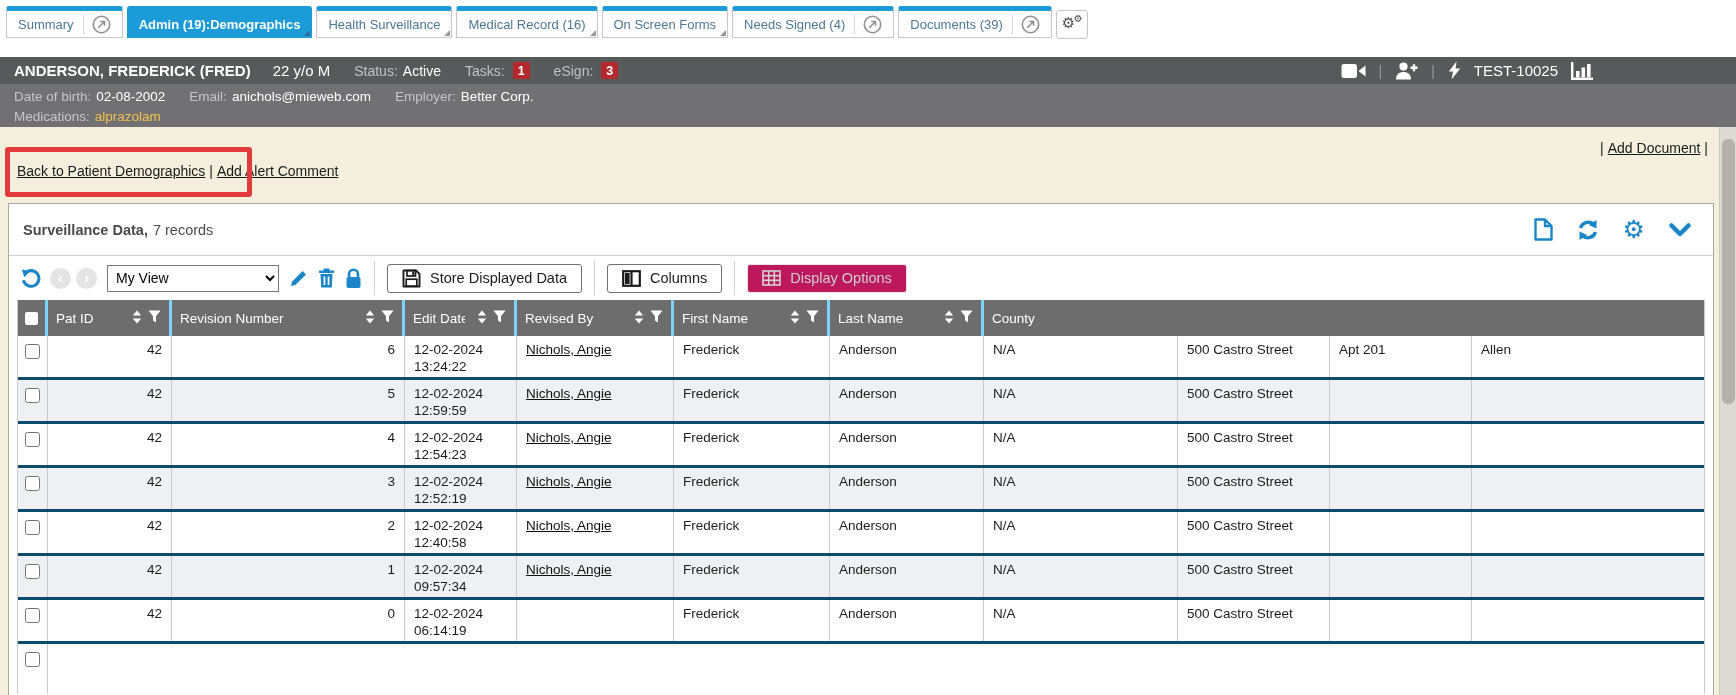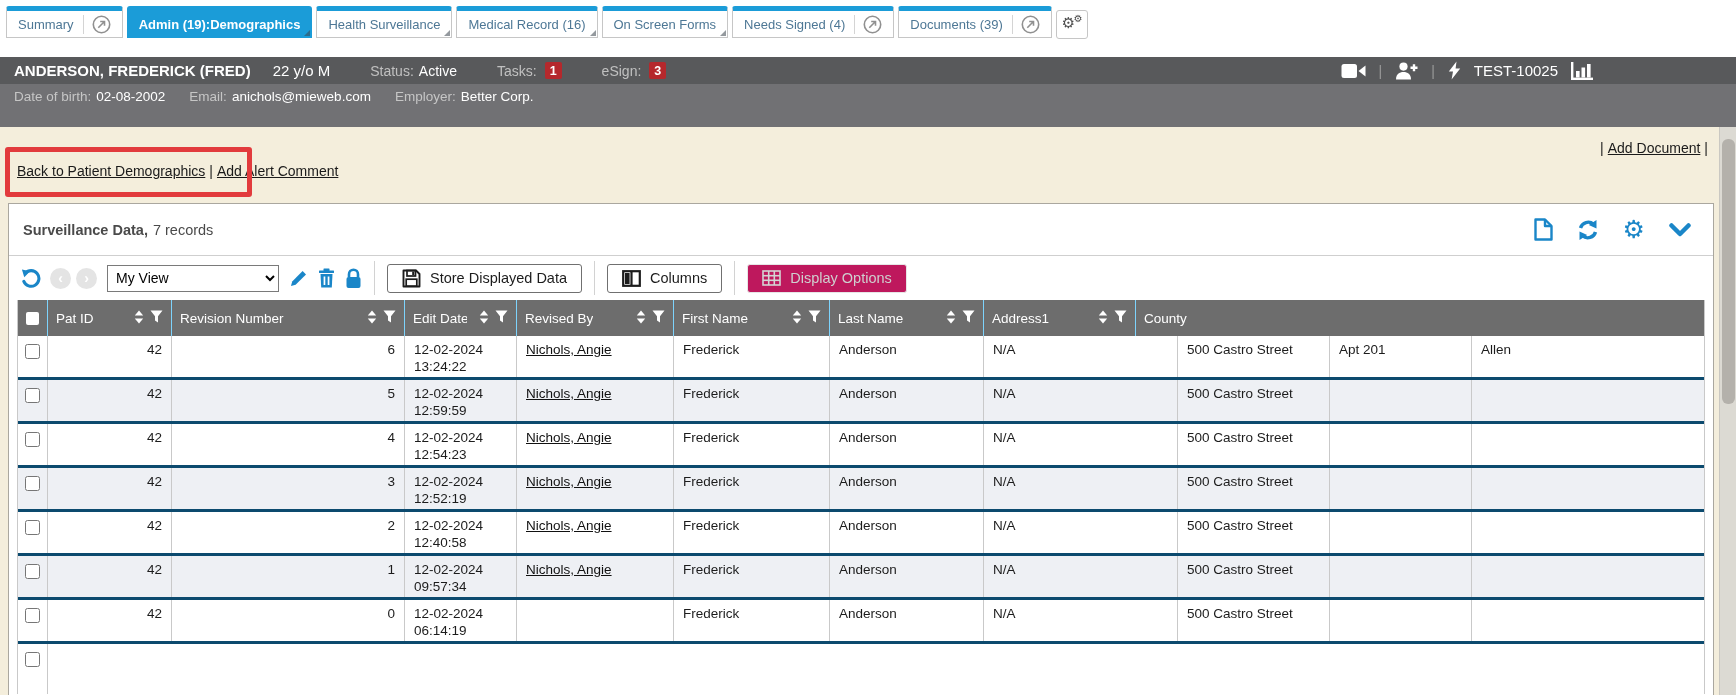--- a/index.html
+++ b/index.html
@@ -23,21 +23,21 @@
   .gears-btn{height:29px;width:32px;border:1px solid #c6c6c6;border-radius:3px;background:#fff;margin-top:4px;
        position:relative;cursor:pointer;}
   .gear-glyph{font-family:"DejaVu Sans",sans-serif;color:#4f4f4f;position:absolute;line-height:1;}
   .gear-glyph.big{font-size:15px;left:5px;top:5px;}
   .gear-glyph.small{font-size:10px;right:4px;top:3px;}
 
   
   .name-bar{height:27px;background:var(--bar-dark);color:#fff;display:flex;align-items:center;padding:0 13px 0 14px;font-size:14px;}
   .p-name{font-weight:bold;font-size:15px;}
   .p-age{font-size:15px;margin-left:22px;}
-  .nb-label{color:#c0c0c0;margin-left:40px;}
+  .nb-label{color:#c0c0c0;margin-left:24px;}
   .nb-value{color:#fff;margin-left:5px;}
   .badge{min-width:17px;height:17px;background:var(--badge-red);color:#fff;font-weight:bold;font-size:12.5px;
        display:inline-flex;align-items:center;justify-content:center;padding:0 3px;border-radius:2px;margin-left:8px;cursor:pointer;}
   .nb-right{margin-left:auto;display:flex;align-items:center;gap:13px;padding-right:130px;}
   .nb-sep{color:#9a9a9a;}
   .nb-icon{display:flex;align-items:center;cursor:pointer;}
   .nb-patid{font-size:15px;}
 
   
   .details-bar{height:43px;background:var(--bar-medium);color:#fff;font-size:13.5px;padding:3px 0 0 14px;}
@@ -74,21 +74,21 @@
        border:1px solid #7a7a7a;background:#fff;padding:0 4px;}
   .edit-icons{display:flex;align-items:center;gap:10px;margin-left:10px;}
   .tool-sep{width:1px;height:34px;background:#d2d2d2;margin:0 12px;}
   .btn{height:29px;display:inline-flex;align-items:center;gap:9px;padding:0 14px;background:#fff;border:1px solid #707070;
        border-radius:3px;font-size:14.5px;color:#1c1c1c;font-family:"Liberation Sans",sans-serif;cursor:pointer;}
   .btn.disabled{border-color:#e6e6e6;color:#cfcfcf;background:#be185d;cursor:default;}
 
   
   .grid{margin:0 8px;font-size:13.5px;border-left:1px solid #c9c9c9;border-right:1px solid #c9c9c9;}
   .thead{display:flex;background:var(--header-gray);color:#fff;height:36px;}
-  .th{display:flex;align-items:center;padding:0 8px;border-right:1px solid #7dd3fc;gap:6px;cursor:pointer;}
+  .th{display:flex;align-items:center;padding:0 8px;border-right:3px solid #7dd3fc;gap:6px;cursor:pointer;}
   .th:last-child{border-right:none;}
   .th-label{white-space:nowrap;overflow:hidden;}
   .sp{flex:1;}
   .hdr-check{width:13px;height:13px;background:#fff;border-radius:2px;margin:auto;cursor:pointer;}
   .tr{display:flex;height:44px;background:#fff;border-bottom:3px solid #0c4a6e;}
   .tr.alt{background:#eef0f4;}
   .td{padding:5px 9px 0;border-right:1px solid #c9c9c9;line-height:17px;overflow:hidden;white-space:nowrap;}
   .td:last-child{border-right:none;}
   .td.num{text-align:right;}
   .td.sel{padding:8px 0 0;text-align:center;}
@@ -211,20 +211,26 @@
         </span>
       <span class="pair">
           <span class="d-label">Email:</span>
           <span class="d-value">anichols@mieweb.com</span>
         </span>
       <span class="pair">
           <span class="d-label">Employer:</span>
           <span class="d-value">Better Corp.</span>
         </span>
     </div>
+    <div class="detail-line">
+      <span class="pair">
+          <span class="d-label">Medications:</span>
+          <span class="d-value gold">alprazolam</span>
+        </span>
+    </div>
   </div>
 
   <div class="content">
     <div class="add-doc-row">
       <span class="pipe">|</span><a>Add Document</a><span class="pipe">|</span>
     </div>
     <div class="links-row">
       <a>Back to Patient Demographics</a><span class="pipe">|</span><a>Add Alert Comment</a>
     </div>
     <div class="red-box"></div>
@@ -420,35 +426,20 @@
                   <path d="M5 .5 L9.2 5.5 H.8 Z" fill="#fff"></path>
                   <path d="M5 13.5 L.8 8.5 H9.2 Z" fill="#fff"></path>
                 </svg>
     </span>
     <span class="filter-icon">
       <svg width="13" height="13" viewBox="0 0 13 13">
                   <path d="M.5 .5 H12.5 L8 6.3 V12.5 L5 10.4 V6.3 Z" fill="#fff"></path>
                 </svg>
     </span>
   </div>
-            <div class="th c8">
-    <span class="th-label">Address1</span>
-    <span class="sp"></span>
-    <span class="sort-icon">
-      <svg width="10" height="14" viewBox="0 0 10 14">
-                  <path d="M5 .5 L9.2 5.5 H.8 Z" fill="#fff"></path>
-                  <path d="M5 13.5 L.8 8.5 H9.2 Z" fill="#fff"></path>
-                </svg>
-    </span>
-    <span class="filter-icon">
-      <svg width="13" height="13" viewBox="0 0 13 13">
-                  <path d="M.5 .5 H12.5 L8 6.3 V12.5 L5 10.4 V6.3 Z" fill="#fff"></path>
-                </svg>
-    </span>
-  </div>
             <div class="th c10">
     <span class="th-label">County</span>
 
   </div>
           </div>
         <div id="tbody-host">
             <div class="tr">
     <div class="td c0 sel"><input type="checkbox" style=""></div>
     <div class="td c1 num">42</div>
     <div class="td c2 num">6</div>

